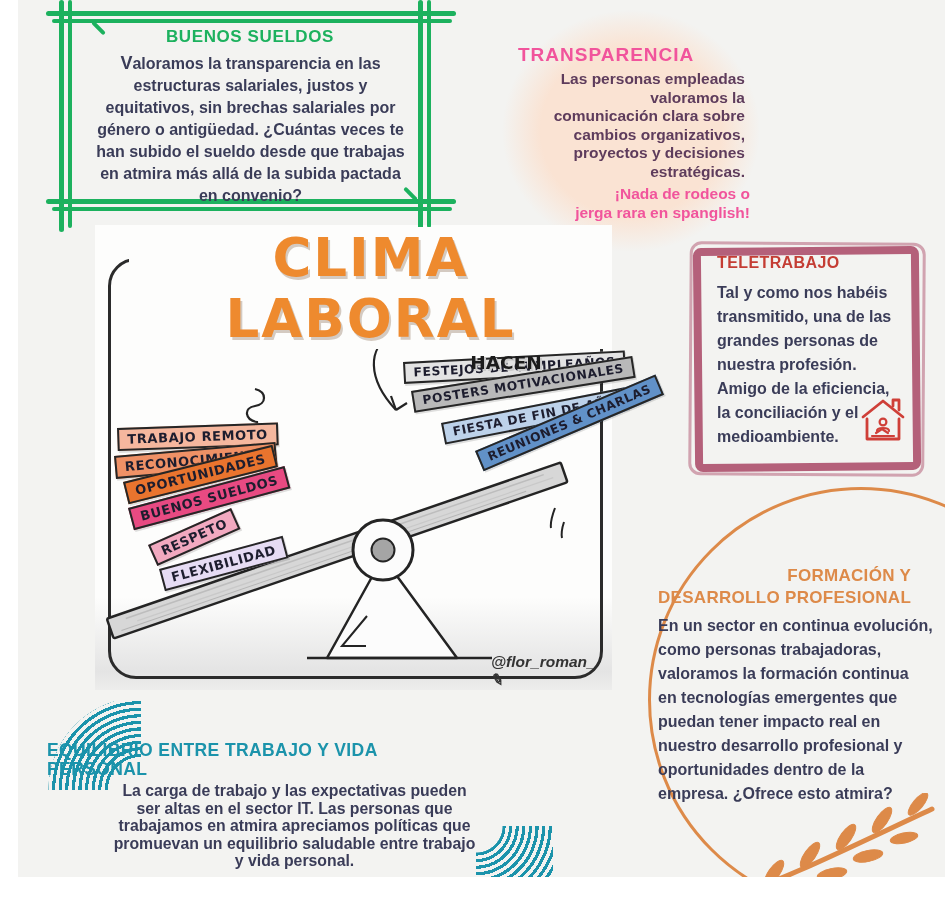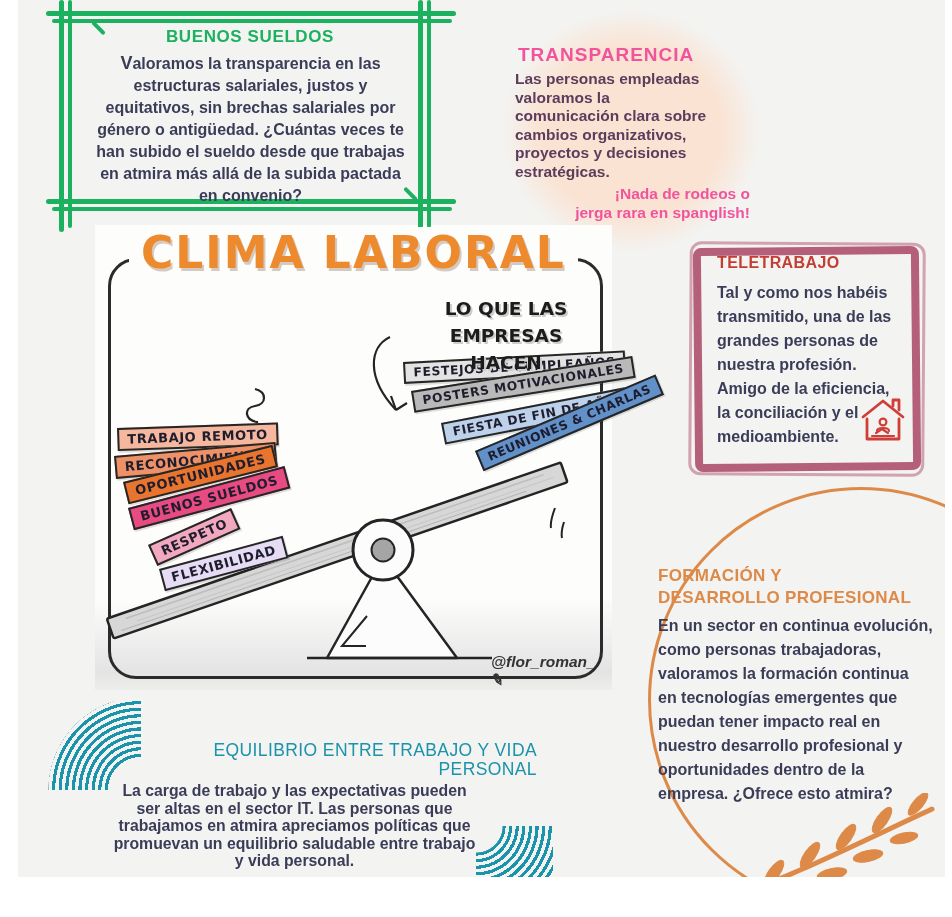--- a/index.html
+++ b/index.html
@@ -18,62 +18,62 @@
             letter-spacing:.6px;color:var(--green);z-index:3;}
   .bs-body{left:68px;top:52px;width:365px;text-align:center;font-size:16px;font-weight:600;
            line-height:22px;color:var(--navy);z-index:3;}
   .bs-body::first-letter{font-weight:900;font-size:18px;}
 
   
   .blob{left:502px;top:10px;width:258px;height:242px;border-radius:50%;
         background:radial-gradient(closest-side,var(--peach) 0%,var(--peach) 70%,rgba(250,227,211,0) 100%);}
   .tr-title{left:518px;top:44px;width:225px;font-size:19px;font-weight:700;
             letter-spacing:1px;color:var(--pink);}
-  .tr-body{left:515px;top:70px;width:230px;text-align:left;font-size:15.5px;font-weight:600;
+  .tr-body{left:515px;top:70px;width:230px;text-align:right;font-size:15.5px;font-weight:600;
            line-height:18.5px;color:var(--plum);}
   .tr-high{left:510px;top:185px;width:240px;text-align:right;font-size:15.5px;font-weight:700;
            line-height:18.5px;color:var(--pink);}
 
   
   .tt-frame{left:694px;top:247px;width:210px;height:208px;border:8px solid var(--rose);
             border-radius:8px;transform:rotate(-.6deg);}
   .tt-frame::before{content:"";position:absolute;inset:-13px;border:3px solid var(--rose);
             border-radius:12px;transform:rotate(1deg);opacity:.55;}
   .tt-title{left:717px;top:254px;font-size:16px;font-weight:800;letter-spacing:.4px;color:var(--red);}
   .tt-body{left:717px;top:281px;width:192px;font-size:16px;font-weight:600;line-height:24px;color:var(--navy);}
 
   
   .circle-deco{left:648px;top:487px;width:420px;height:420px;border:3.5px solid var(--orange);
                border-radius:50%;}
   .fo-title{left:658px;top:565px;font-size:17px;font-weight:800;line-height:22px;
-            letter-spacing:.3px;color:var(--orange);}
+            letter-spacing:.3px;color:var(--orange);text-align:right;}
   .fo-body{left:658px;top:614px;width:296px;font-size:16px;font-weight:600;line-height:24px;color:var(--navy);}
 
   
-  .eq-title{left:47px;top:741px;width:490px;text-align:right;font-size:17.5px;font-weight:400;
+  .eq-title{left:47px;top:741px;width:490px;text-align:left;font-size:17.5px;font-weight:700;
             letter-spacing:.4px;line-height:19px;color:var(--teal);}
   .eq-body{left:52px;top:782px;width:485px;text-align:center;font-size:15.8px;font-weight:600;
            line-height:17.6px;color:var(--navy);}
   .fan{position:absolute;background:repeating-radial-gradient(circle at var(--fx) var(--fy),
        var(--teal) 0 3.2px,transparent 3.2px 6.6px);}
   #fan1{--fx:100%;--fy:100%;left:43px;top:701px;width:98px;height:89px;
     -webkit-mask:radial-gradient(circle at 100% 100%,transparent 0 30px,#000 31px 92px,transparent 93px);
     mask:radial-gradient(circle at 100% 100%,transparent 0 30px,#000 31px 92px,transparent 93px);}
   #fan2{--fx:0%;--fy:0%;left:476px;top:826px;width:77px;height:91px;
     -webkit-mask:radial-gradient(circle at 0 0,transparent 0 26px,#000 27px 89px,transparent 90px);
     mask:radial-gradient(circle at 0 0,transparent 0 26px,#000 27px 89px,transparent 90px);}
 
   
   #panel{left:95px;top:225px;width:517px;height:465px;
          background:linear-gradient(180deg,#fdfdfc 0%,#fdfdfc 80%,#e4e4e4 96%,#ededec 100%);}
   #panel .frame{position:absolute;left:13px;top:33px;width:489px;height:415px;
          border:3px solid #2b2b2b;border-radius:28px;}
   .c-title{position:absolute;left:34px;top:2px;padding:0 12px;background:#fdfdfc;z-index:4;
-         font-family:"DejaVu Sans",sans-serif;font-size:44px;font-weight:800;letter-spacing:2px;
-         color:var(--cartoon-orange);text-shadow:2px 3px 0 rgba(90,52,15,.25);}
+         font-family:"DejaVu Sans",sans-serif;font-size:53px;font-weight:800;letter-spacing:2px;
+         color:var(--cartoon-orange);text-shadow:2px 3px 0 rgba(90,52,15,.25);text-align:center;}
   .c-head{position:absolute;z-index:3;font-family:"DejaVu Sans",sans-serif;font-weight:800;color:#1c1c1c;}
   #head-l{left:8px;top:135px;font-size:19px;line-height:25px;text-shadow:2px 2px 0 #f5bc9c;}
   #head-r{left:326px;top:70px;width:170px;text-align:center;font-size:18.5px;line-height:27px;
           text-shadow:2px 2px 0 #cdcdcd;}
   .seesaw{position:absolute;left:0;top:0;z-index:1;}
   .clabel{position:absolute;z-index:2;border:2px solid #262626;padding:2px 8px;white-space:nowrap;
           font-family:"DejaVu Sans",sans-serif;font-weight:700;font-size:13px;letter-spacing:.6px;
           color:#1d1d2e;transform-origin:left top;box-shadow:1px 2px 0 rgba(0,0,0,.12);}
   .clabel.small{font-size:12.3px;}
   .sig{position:absolute;left:396px;top:428px;z-index:3;font-style:italic;font-weight:600;

